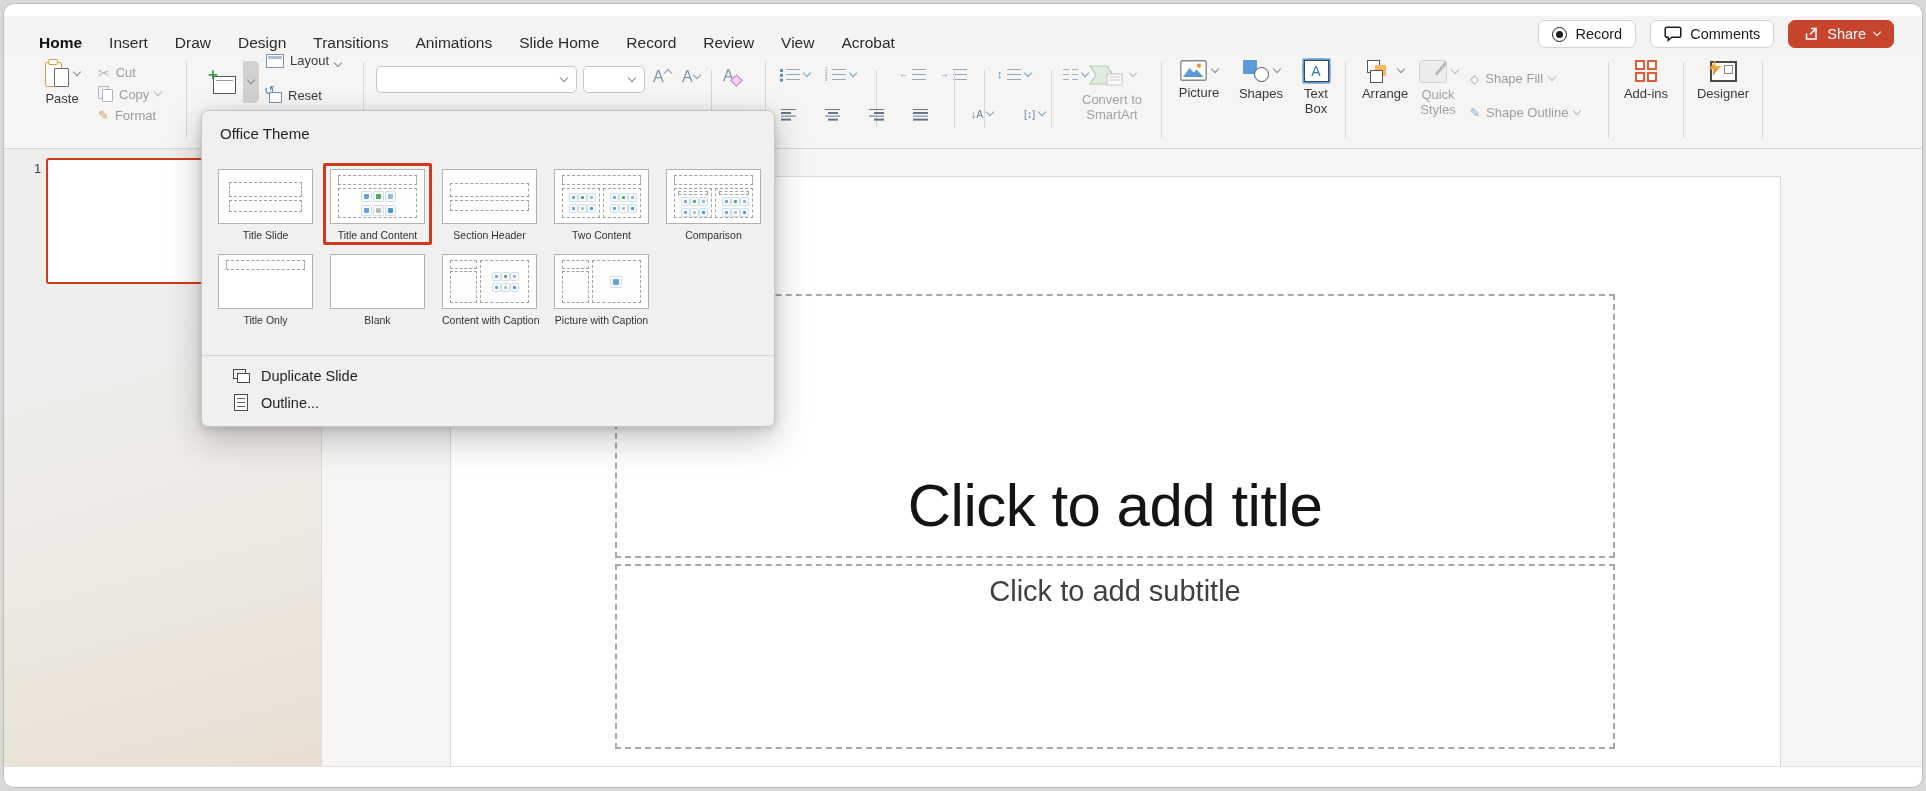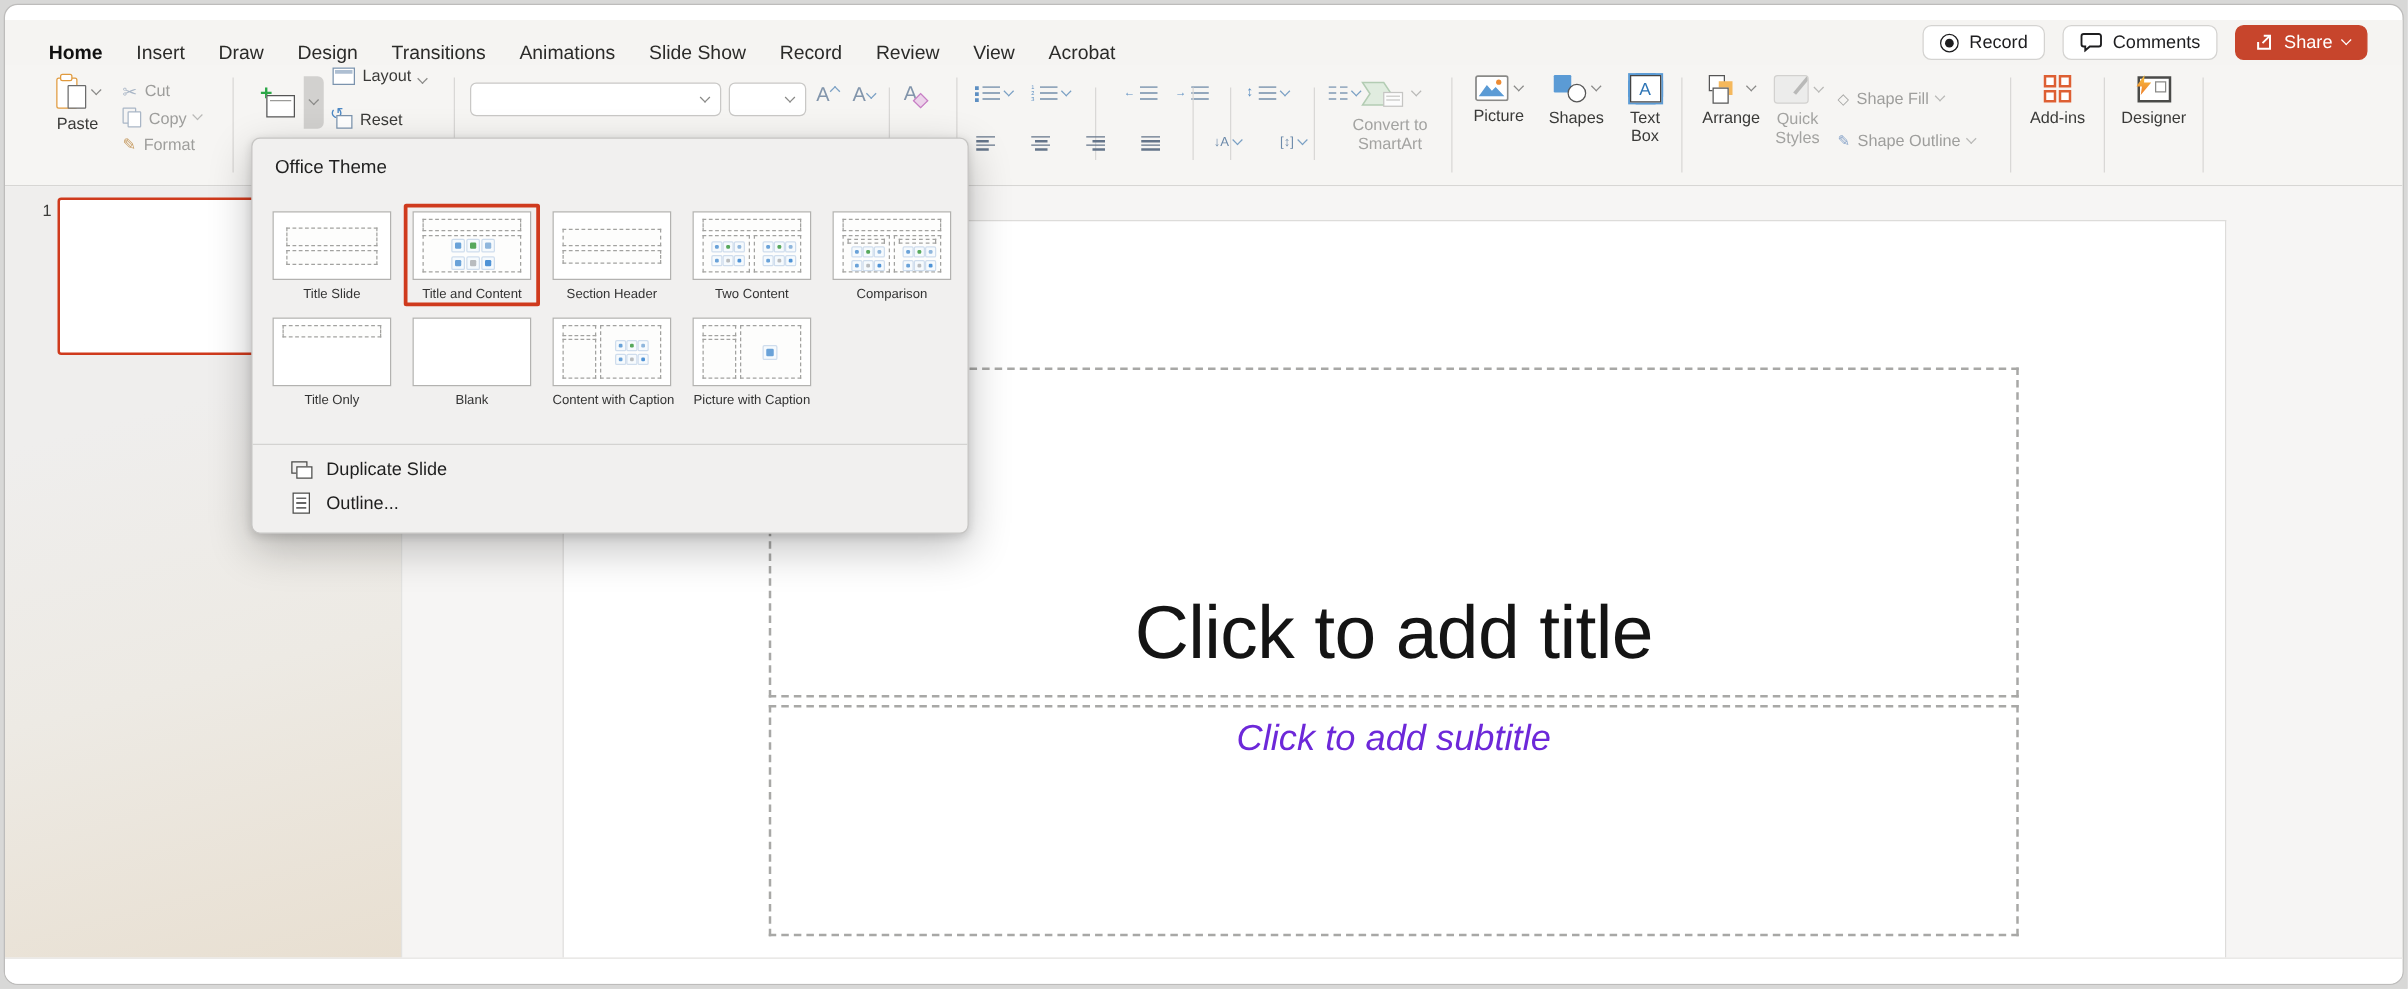--- a/index.html
+++ b/index.html
@@ -122,21 +122,21 @@
   .slide-num{position:absolute;left:30px;top:12px;font-size:13px;color:#3c3c3a;}
   .slide-thumb{position:absolute;left:42px;top:9px;width:240px;height:122px;background:#fff;
        border:2.5px solid var(--selred,#c63a1e);border-radius:3px;}
   .canvas{position:absolute;left:318px;right:0;top:0;bottom:0;background:#f6f5f4;}
   .slide-sheet{position:absolute;left:128px;top:27px;width:1331px;bottom:0;background:#fff;
        border:1px solid #dddcda;border-bottom:none;box-sizing:border-box;}
   .ph-box{position:absolute;border:2px dashed #a8a8a6;display:flex;justify-content:center;box-sizing:border-box;}
   .ph-title{left:164px;top:117px;width:1000px;height:264px;align-items:flex-end;}
   .ph-title span{font-size:60px;color:#141414;padding-bottom:16px;letter-spacing:-0.5px;}
   .ph-subtitle{left:164px;top:387px;width:1000px;height:185px;align-items:flex-start;}
-  .ph-subtitle span{font-size:29px;color:#6d28d9;padding-top:9px;font-style:italic;}
+  .ph-subtitle span{font-size:29px;color:#404040;padding-top:9px;}
   .bottom-strip{position:absolute;left:0;right:0;bottom:0;height:20px;background:#fff;border-top:1px solid #e3e2e0;}
 
   
   .layout-menu{position:absolute;left:197px;top:106px;width:574px;background:#f1f0ef;border:1px solid #c6c5c3;
        border-radius:7px;box-shadow:0 12px 34px rgba(0,0,0,.24),0 2px 8px rgba(0,0,0,.14);padding:9px 0 10px;z-index:50;box-sizing:border-box;}
   .lm-header{padding:5px 18px 11px;font-size:15px;color:#1f1f1f;}
   .lm-grid{padding:16px 16px;display:grid;grid-template-columns:repeat(5,95px);column-gap:17px;row-gap:13px;}
   .layout-item{position:relative;width:95px;}
   .layout-item.selected::after{content:"";position:absolute;inset:-6px -7px -4px -7px;border:3.5px solid var(--selred,#cf3a1d);border-radius:2px;pointer-events:none;}
   .lthumb{height:55px;background:#fff;border:1px solid #b3b2b0;box-sizing:border-box;display:flex;flex-direction:column;padding:5px 7px;}
@@ -187,21 +187,21 @@
  <div class="window">
 
   <div class="tabbar">
     <div class="tabs" id="tabs">
           <div class="tab active">Home</div>
           <div class="tab">Insert</div>
           <div class="tab">Draw</div>
           <div class="tab">Design</div>
           <div class="tab">Transitions</div>
           <div class="tab">Animations</div>
-          <div class="tab">Slide Show</div>
+          <div class="tab">Slide Home</div>
           <div class="tab">Record</div>
           <div class="tab">Review</div>
           <div class="tab">View</div>
           <div class="tab">Acrobat</div>
         </div>
     <div class="tab-actions">
       <button class="btn-pill">
         <span class="ic-rec"></span>
         <span>Record</span>
       </button>

